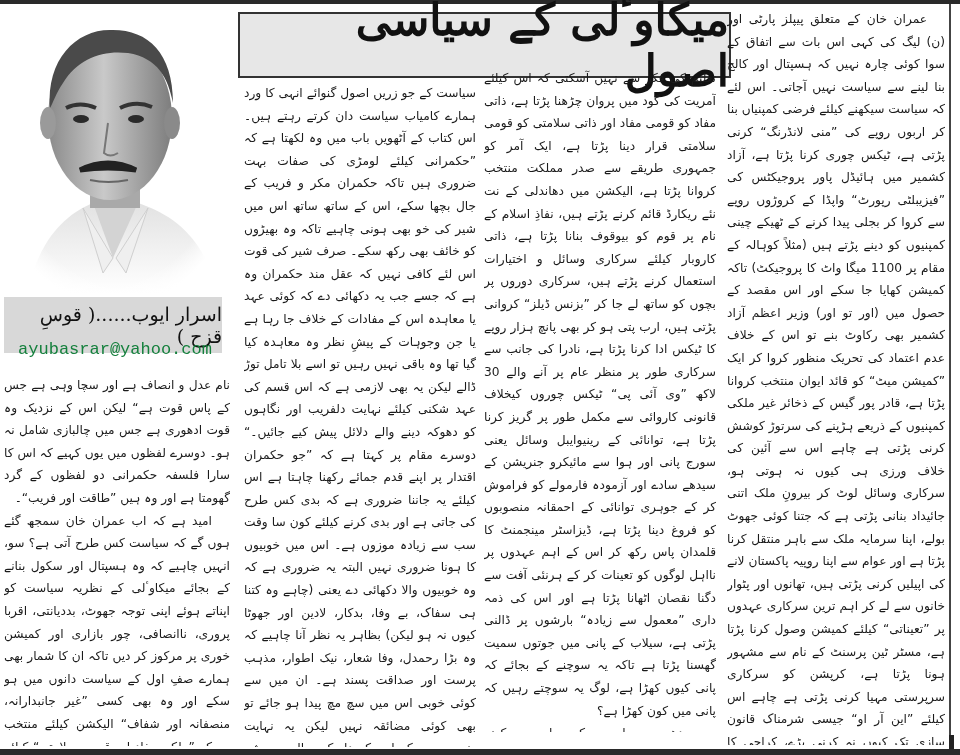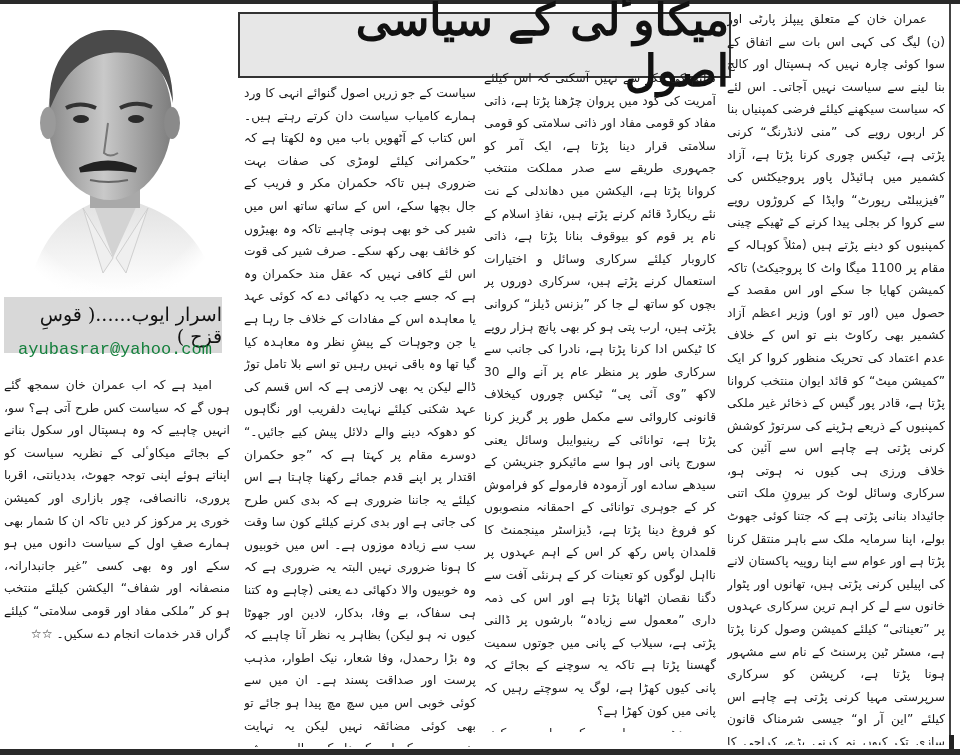--- a/index.html
+++ b/index.html
@@ -106,18 +106,19 @@
   <p>تعلیم کی فکر سے نہیں آسکتی کہ اس کیلئے آمریت کی گود میں پروان چڑھنا پڑتا ہے، ذاتی مفاد کو قومی مفاد اور ذاتی سلامتی کو قومی سلامتی قرار دینا پڑتا ہے، ایک آمر کو جمہوری طریقے سے صدر مملکت منتخب کروانا پڑتا ہے، الیکشن میں دھاندلی کے نت نئے ریکارڈ قائم کرنے پڑتے ہیں، نفاذِ اسلام کے نام پر قوم کو بیوقوف بنانا پڑتا ہے، ذاتی کاروبار کیلئے سرکاری وسائل و اختیارات استعمال کرنے پڑتے ہیں، سرکاری دوروں پر بچوں کو ساتھ لے جا کر ”بزنس ڈیلز“ کروانی پڑتی ہیں، ارب پتی ہو کر بھی پانچ ہزار روپے کا ٹیکس ادا کرنا پڑتا ہے، نادرا کی جانب سے سرکاری طور پر منظر عام پر آنے والے 30 لاکھ ”وی آئی پی“ ٹیکس چوروں کیخلاف قانونی کاروائی سے مکمل طور پر گریز کرنا پڑتا ہے، توانائی کے رینیوایبل وسائل یعنی سورج پانی اور ہوا سے مائیکرو جنریشن کے سیدھے سادے اور آزمودہ فارمولے کو فراموش کر کے جوہری توانائی کے احمقانہ منصوبوں کو فروغ دینا پڑتا ہے، ڈیزاسٹر مینجمنٹ کا قلمدان پاس رکھ کر اس کے اہم عہدوں پر نااہل لوگوں کو تعینات کر کے ہرنئی آفت سے دگنا نقصان اٹھانا پڑتا ہے اور اس کی ذمہ داری ”معمول سے زیادہ“ بارشوں پر ڈالنی پڑتی ہے، سیلاب کے پانی میں جوتوں سمیت گھسنا پڑتا ہے تاکہ یہ سوچنے کے بجائے کہ پانی کیوں کھڑا ہے، لوگ یہ سوچتے رہیں کہ پانی میں کون کھڑا ہے؟</p>
   <p class="indent">سیدھی سی بات ہے کہ سیاست سیکھنے کیلئے نکولو میکاوٴلی کا پیروکار بننا پڑتا ہے۔ ”سیاسیات“ کے اس عظیم مفکر نے اپنی مشہور و معروف تصنیف ”دی پرنس“ میں کامیاب</p>
 </div>
 
 <div class="col col-3">
   <p>سیاست کے جو زریں اصول گنوائے انہی کا ورد ہمارے کامیاب سیاست دان کرتے رہتے ہیں۔ اس کتاب کے آٹھویں باب میں وہ لکھتا ہے کہ ”حکمرانی کیلئے لومڑی کی صفات بہت ضروری ہیں تاکہ حکمران مکر و فریب کے جال بچھا سکے، اس کے ساتھ ساتھ اس میں شیر کی خو بھی ہونی چاہیے تاکہ وہ بھیڑوں کو خائف بھی رکھ سکے۔ صرف شیر کی قوت اس لئے کافی نہیں کہ عقل مند حکمران وہ ہے کہ جسے جب یہ دکھائی دے کہ کوئی عہد یا معاہدہ اس کے مفادات کے خلاف جا رہا ہے یا جن وجوہات کے پیشِ نظر وہ معاہدہ کیا گیا تھا وہ باقی نہیں رہیں تو اسے بلا تامل توڑ ڈالے لیکن یہ بھی لازمی ہے کہ اس قسم کی عہد شکنی کیلئے نہایت دلفریب اور نگاہوں کو دھوکہ دینے والے دلائل پیش کیے جائیں۔“ دوسرے مقام پر کہتا ہے کہ ”جو حکمران اقتدار پر اپنے قدم جمائے رکھنا چاہتا ہے اس کیلئے یہ جاننا ضروری ہے کہ بدی کس طرح کی جاتی ہے اور بدی کرنے کیلئے کون سا وقت سب سے زیادہ موزوں ہے۔ اس میں خوبیوں کا ہونا ضروری نہیں البتہ یہ ضروری ہے کہ وہ خوبیوں والا دکھائی دے یعنی (چاہے وہ کتنا ہی سفاک، بے وفا، بدکار، لادین اور جھوٹا کیوں نہ ہو لیکن) بظاہر یہ نظر آنا چاہیے کہ وہ بڑا رحمدل، وفا شعار، نیک اطوار، مذہب پرست اور صداقت پسند ہے۔ ان میں سے کوئی خوبی اس میں سچ مچ پیدا ہو جائے تو بھی کوئی مضائقہ نہیں لیکن یہ نہایت ضروری ہے کہ اس کے دل کی حالت ہمیشہ ایسی رہے کہ جونہی وہ دیکھے کہ مصلحتِ وقت کا تقاضا یہ ہے کہ اس خوبی کو یکسر الگ کر دیا جائے تو وہ بلا جھجک اس کے خلاف عمل کر سکے“۔</p>
 
 </div>
 
 <div class="col col-4">
+  <p>نام عدل و انصاف ہے اور سچا وہی ہے جس کے پاس قوت ہے“ لیکن اس کے نزدیک وہ قوت ادھوری ہے جس میں چالبازی شامل نہ ہو۔ دوسرے لفظوں میں یوں کہیے کہ اس کا سارا فلسفہ حکمرانی دو لفظوں کے گرد گھومتا ہے اور وہ ہیں ”طاقت اور فریب“۔</p>
   <p class="indent">امید ہے کہ اب عمران خان سمجھ گئے ہوں گے کہ سیاست کس طرح آتی ہے؟ سو، انہیں چاہیے کہ وہ ہسپتال اور سکول بنانے کے بجائے میکاوٴلی کے نظریہ سیاست کو اپناتے ہوئے اپنی توجہ جھوٹ، بددیانتی، اقربا پروری، ناانصافی، چور بازاری اور کمیشن خوری پر مرکوز کر دیں تاکہ ان کا شمار بھی ہمارے صفِ اول کے سیاست دانوں میں ہو سکے اور وہ بھی کسی ”غیر جانبدارانہ، منصفانہ اور شفاف“ الیکشن کیلئے منتخب ہو کر ”ملکی مفاد اور قومی سلامتی“ کیلئے گراں قدر خدمات انجام دے سکیں۔ ☆☆</p>
 </div>
 
 <div class="right-border"></div>
 <div class="right-border-tick"></div>
 <div class="bottom-bar"></div>
 
 </body></html>

